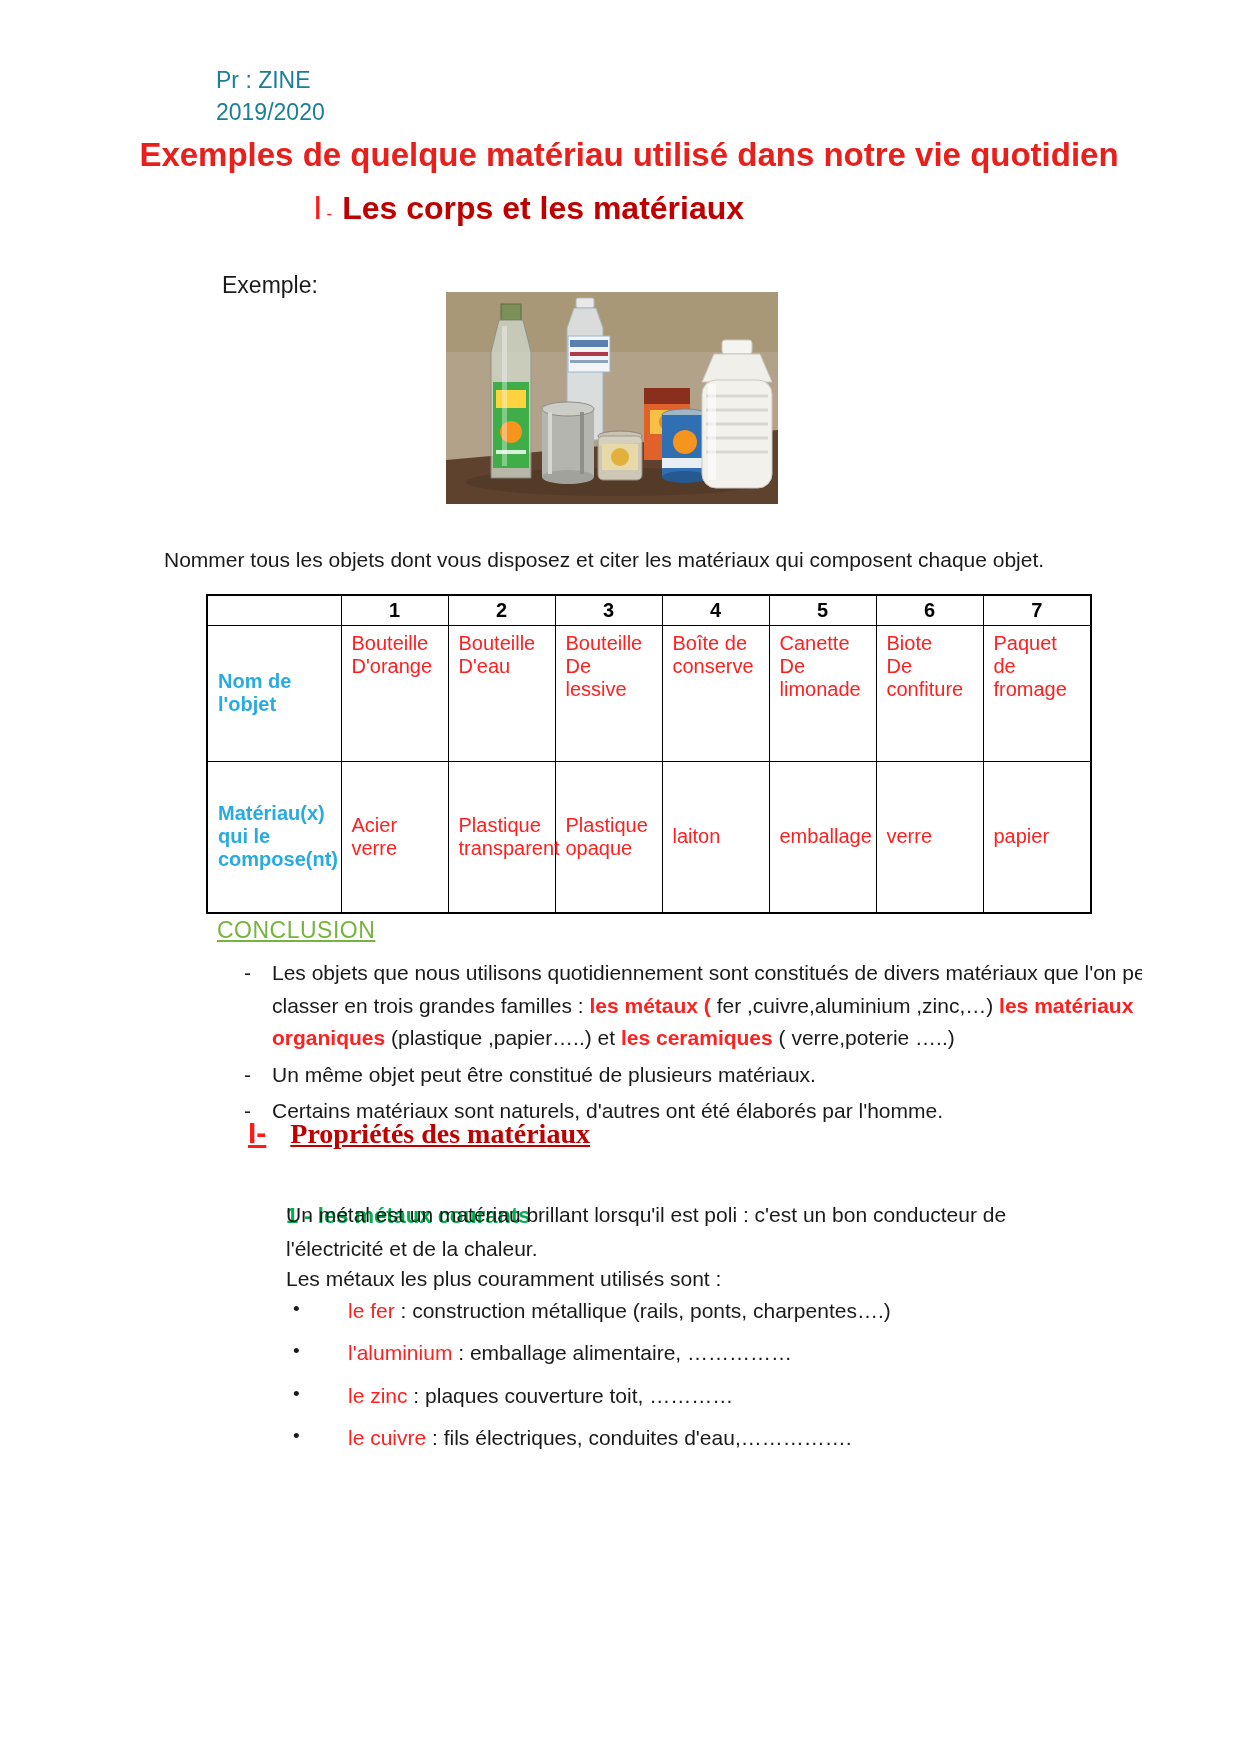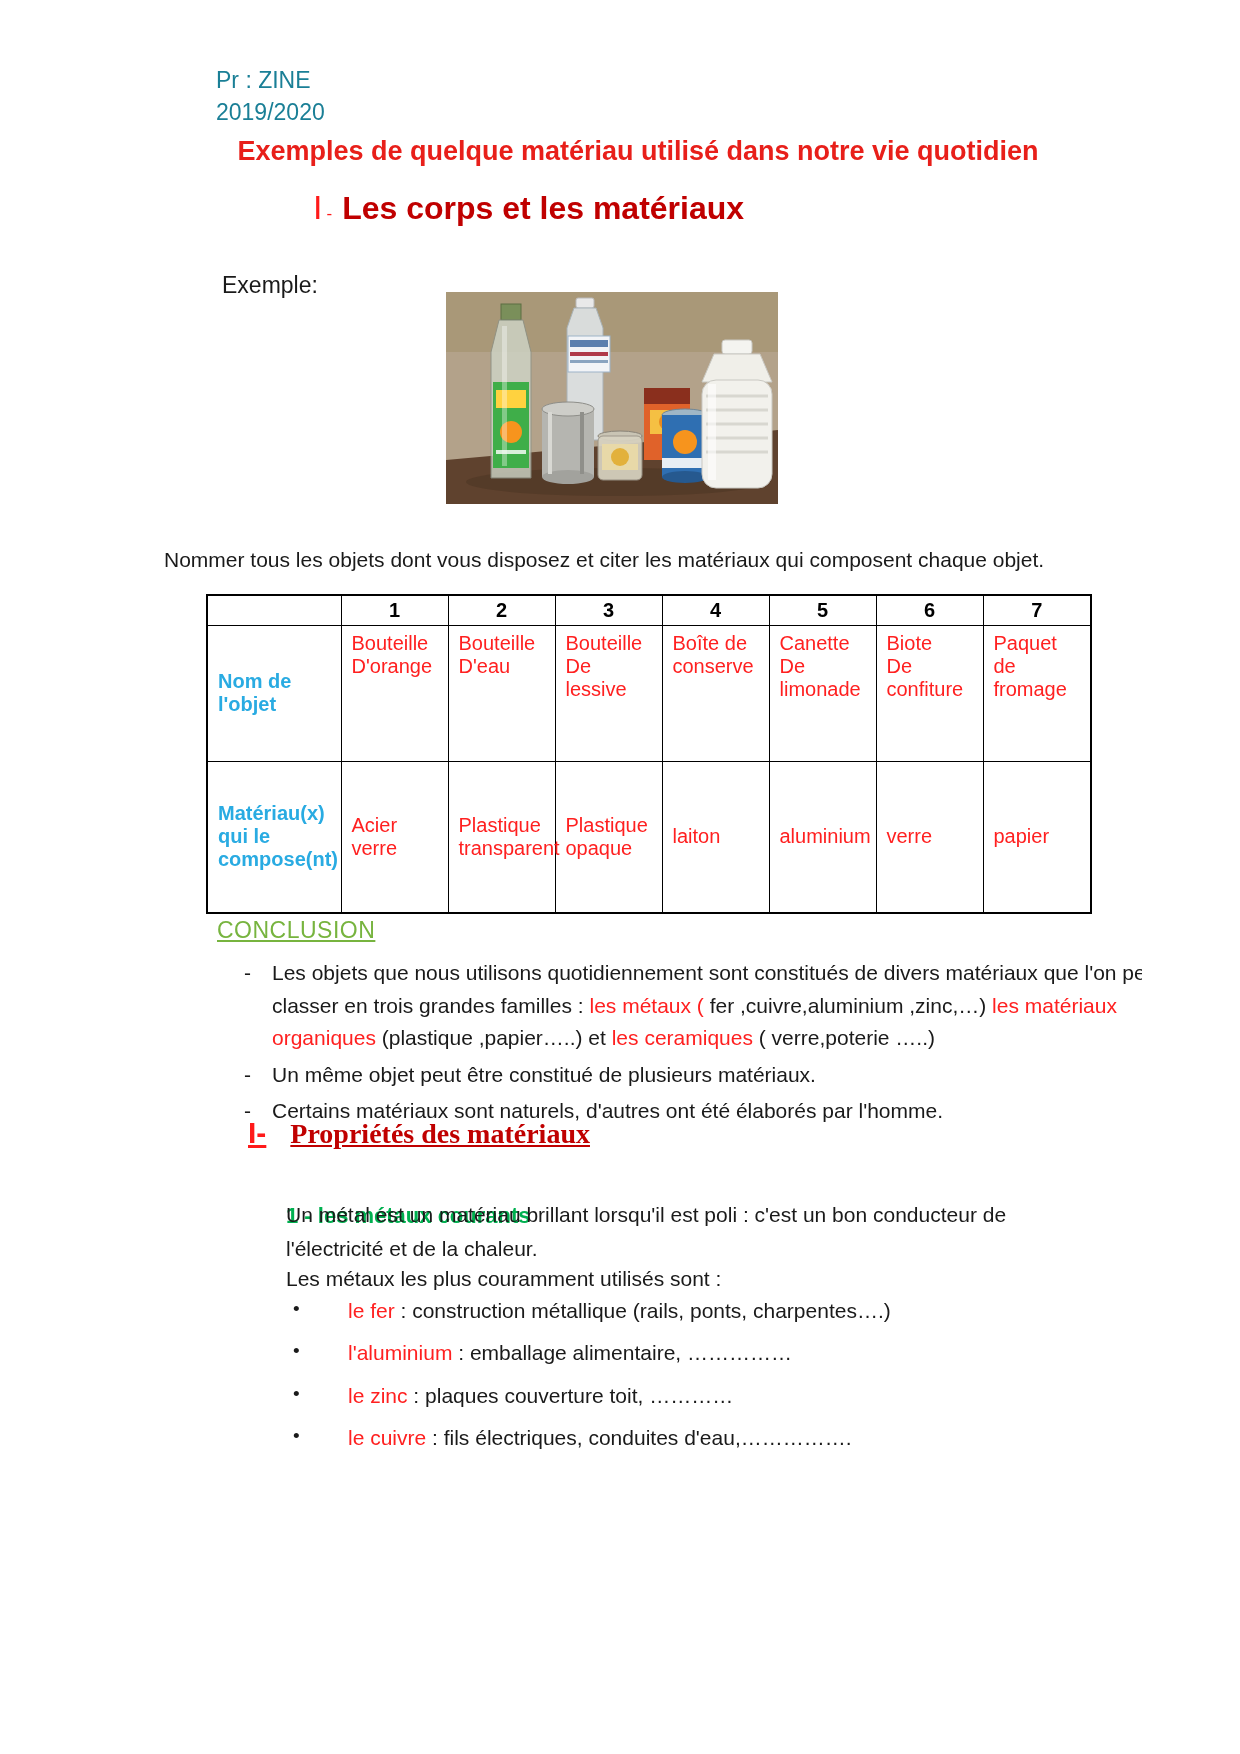--- a/index.html
+++ b/index.html
@@ -14,23 +14,23 @@
     color:#1a1a1a;
     overflow:hidden;
   }
   .pre { white-space:pre-line; }
 
   .doc-header {
     position:absolute; left:118px; top:64px;
     color:#1a7f96; font-size:23px; line-height:1.4;
   }
   .main-title {
-    position:absolute; left:50px; top:136px; width:980px;
+    position:absolute; left:41px; top:136px; width:980px;
     text-align:center;
-    color:#e81f1a; font-weight:bold; font-size:27px;
+    color:#e81f1a; font-weight:bold; font-size:33px;
   }
   .section-heading {
     position:absolute; left:215px; top:188px;
     display:flex; align-items:baseline;
   }
   .section-roman { color:#ff1a1a; font-size:34px; font-weight:normal; }
   .section-dash { color:#ff1a1a; font-size:17px; margin:0 10px 0 4px; }
   .section-text {
     font-family:Liberation Sans, sans-serif; font-weight:bold;
     color:#c00000; font-size:32px;
@@ -72,21 +72,21 @@
     text-decoration:underline;
     letter-spacing:0.5px;
   }
   .conclusion-list {
     position:absolute; left:146px; top:957px; width:960px;
     font-size:21px; line-height:1.55;
   }
   .c-item { display:flex; margin-bottom:4px; }
   .c-dash { width:28px; flex:0 0 28px; }
   .c-text { width:910px; }
-  .redb { color:#ff2020; font-weight:normal; }
+  .redb { color:#ff2020; font-weight:bold; }
 
   .props-heading {
     position:absolute; left:150px; top:1116px;
     display:flex; align-items:baseline;
   }
   .props-roman {
     color:#ff1a1a; font-weight:bold; font-size:30px;
     text-decoration:underline;
   }
   .props-title {
@@ -257,21 +257,21 @@
       <td class="row-label pre">Matériau(x)
 qui le
 compose(nt)</td>
       <td class="cell-red pre">Acier
 verre</td>
       <td class="cell-red pre">Plastique
 transparent</td>
       <td class="cell-red pre">Plastique
 opaque</td>
       <td class="cell-red pre">laiton</td>
-      <td class="cell-red pre">aluminium</td>
+      <td class="cell-red pre">emballage</td>
       <td class="cell-red pre">verre</td>
       <td class="cell-red pre">papier</td>
     </tr>
   </tbody>
     </table>
 
   <div class="conclusion-heading">CONCLUSION</div>
 
   <div class="conclusion-list">
     <div class="c-item">

